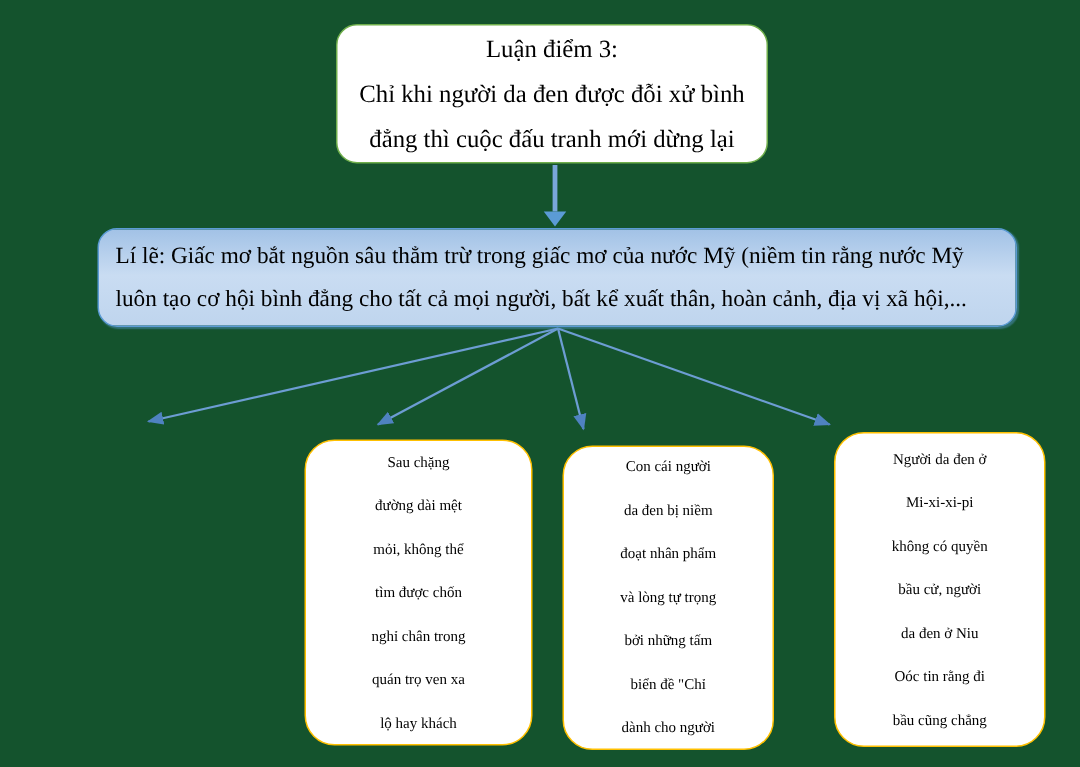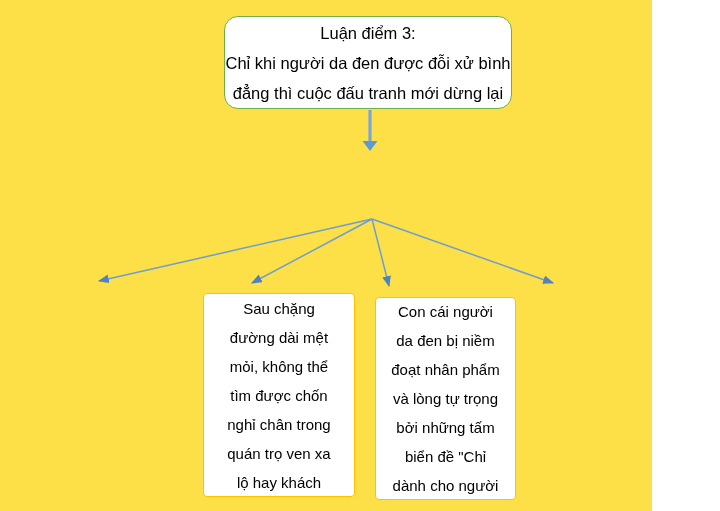--- a/index.html
+++ b/index.html
@@ -3,24 +3,24 @@
 <meta charset="utf-8">
 <title>Diagram</title>
 <style>
   html, body {
     margin: 0;
     padding: 0;
     background: #ffffff;
   }
   .canvas {
     position: relative;
-    width: 652px;
+    width: 720px;
     height: 511px;
-    background: #fde047;
-    font-family: Liberation Sans, sans-serif;
+    background: #14532d;
+    font-family: Liberation Serif, serif;
     color: #000000;
     overflow: hidden;
   }
   .box {
     position: absolute;
     box-sizing: border-box;
     background: #ffffff;
     white-space: pre-line;
   }
   .top-box {
@@ -39,24 +39,24 @@
     border: 1.4px solid #5b9bd5;
     border-radius: 13px;
     background: linear-gradient(180deg, #a2c2e6 0%, #c9dcf2 48%, #bfd5ee 100%);
     font-size: 15.5px;
     line-height: 28.5px;
     padding: 4px 11px 0 11px;
     box-shadow: 1px 1px 1px rgba(91,155,213,0.45);
   }
   .evidence {
     border: 1.6px solid #ffc000;
-    border-radius: 4px;
+    border-radius: 20px;
     display: flex; align-items: center; justify-content: center;
     text-align: center;
-    font-size: 15px;
+    font-size: 10px;
     line-height: 29px;
   }
   .evidence-1 { left: 30px;  top: 293px; width: 138px; height: 207px; }
   .evidence-2 { left: 203px; top: 293px; width: 152px; height: 204px; }
   .evidence-3 { left: 375px; top: 297px; width: 141px; height: 203px; }
   .evidence-4 { left: 556px; top: 288px; width: 141px; height: 210px; }
   .connectors {
     position: absolute;
     left: 0; top: 0;
     width: 720px; height: 511px;
@@ -83,32 +83,41 @@
     <line x1="372" y1="219" x2="99" y2="281" stroke="#6d9dd3" stroke-width="1.5" marker-end="url(#ah)"></line>
     <line x1="372" y1="219" x2="252" y2="283" stroke="#6d9dd3" stroke-width="1.5" marker-end="url(#ah)"></line>
     <line x1="372" y1="219" x2="389" y2="286" stroke="#6d9dd3" stroke-width="1.5" marker-end="url(#ah)"></line>
     <line x1="372" y1="219" x2="553" y2="283" stroke="#6d9dd3" stroke-width="1.5" marker-end="url(#ah)"></line>
   </svg>
 
   <div class="box top-box">Luận điểm 3:
 Chỉ khi người da đen được đỗi xử bình
 đẳng thì cuộc đấu tranh mới dừng lại</div>
 
+  <div class="box reason-box">Lí lẽ: Giấc mơ bắt nguồn sâu thẳm trừ trong giấc mơ của nước Mỹ (niềm tin rằng nước Mỹ
+luôn tạo cơ hội bình đẳng cho tất cả mọi người, bất kể xuất thân, hoàn cảnh, địa vị xã hội,...</div>
 
 
   <div class="box evidence evidence-2">Sau chặng
 đường dài mệt
 mỏi, không thể
 tìm được chốn
 nghỉ chân trong
 quán trọ ven xa
 lộ hay khách</div>
 
   <div class="box evidence evidence-3">Con cái người
 da đen bị niềm
 đoạt nhân phẩm
 và lòng tự trọng
 bởi những tấm
 biển đề "Chỉ
 dành cho người</div>
 
+  <div class="box evidence evidence-4">Người da đen ở
+Mi-xi-xi-pi
+không có quyền
+bầu cử, người
+da đen ở Niu
+Oóc tin rằng đi
+bầu cũng chẳng</div>
 
 </div>
 
 </body></html>

